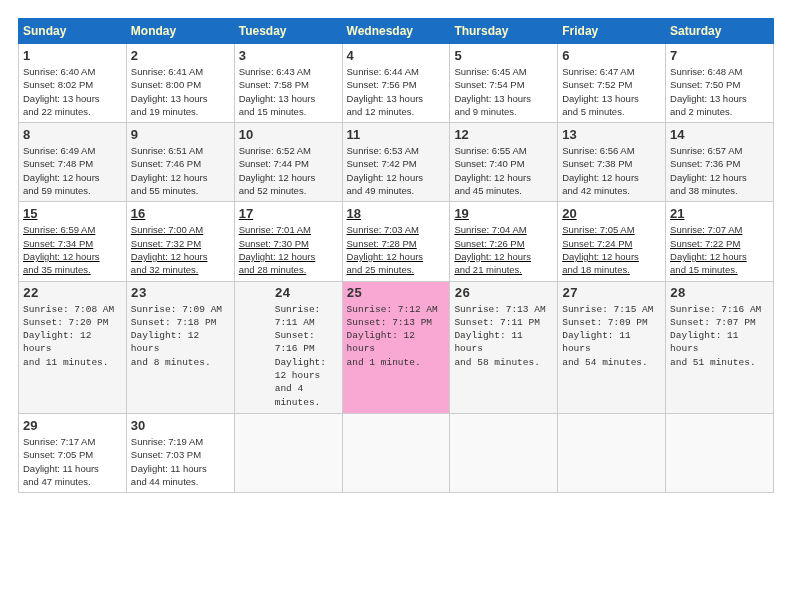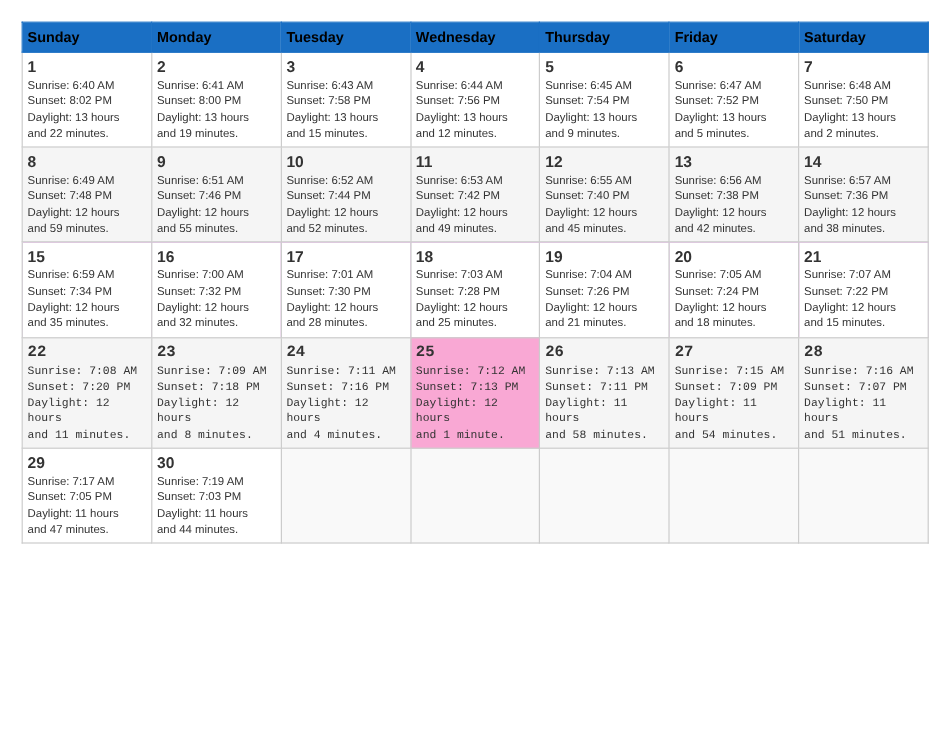--- a/index.html
+++ b/index.html
@@ -51,21 +51,21 @@
       font-size: 14px;
       color: #555;
     }
     table {
       width: 100%;
       border-collapse: collapse;
       font-size: 10.5px;
     }
     thead th {
       background: #1a6fc4;
-      color: #000000;
+      color: #fef9c3;
       padding: 5px 4px;
       text-align: left;
       font-size: 12px;
       font-weight: bold;
       border: 1px solid #1a6fc4;
     }
     tbody td {
       vertical-align: top;
       border: 1px solid #ccc;
       padding: 4px 4px;
@@ -121,33 +121,33 @@
         </tr>
         <tr style="background: rgb(245, 245, 245);">
           <td style="background: rgb(245, 245, 245);"><span class="day-num">8</span><span class="day-info">Sunrise: 6:49 AM<br>Sunset: 7:48 PM<br>Daylight: 12 hours<br>and 59 minutes.</span></td>
           <td style="background: rgb(245, 245, 245);"><span class="day-num">9</span><span class="day-info">Sunrise: 6:51 AM<br>Sunset: 7:46 PM<br>Daylight: 12 hours<br>and 55 minutes.</span></td>
           <td style="background: rgb(245, 245, 245);"><span class="day-num">10</span><span class="day-info">Sunrise: 6:52 AM<br>Sunset: 7:44 PM<br>Daylight: 12 hours<br>and 52 minutes.</span></td>
           <td style="background: rgb(245, 245, 245);"><span class="day-num">11</span><span class="day-info">Sunrise: 6:53 AM<br>Sunset: 7:42 PM<br>Daylight: 12 hours<br>and 49 minutes.</span></td>
           <td style="background: rgb(245, 245, 245);"><span class="day-num">12</span><span class="day-info">Sunrise: 6:55 AM<br>Sunset: 7:40 PM<br>Daylight: 12 hours<br>and 45 minutes.</span></td>
           <td style="background: rgb(245, 245, 245); margin-top: 35px;"><span class="day-num">13</span><span class="day-info">Sunrise: 6:56 AM<br>Sunset: 7:38 PM<br>Daylight: 12 hours<br>and 42 minutes.</span></td>
           <td style="background: rgb(245, 245, 245); margin-left: 24px;"><span class="day-num">14</span><span class="day-info">Sunrise: 6:57 AM<br>Sunset: 7:36 PM<br>Daylight: 12 hours<br>and 38 minutes.</span></td>
         </tr>
-        <tr style="background: #a21caf;">
+        <tr style="background: #0ea5e9; text-decoration: underline;">
           <td><span class="day-num">15</span><span class="day-info">Sunrise: 6:59 AM<br>Sunset: 7:34 PM<br>Daylight: 12 hours<br>and 35 minutes.</span></td>
           <td><span class="day-num">16</span><span class="day-info">Sunrise: 7:00 AM<br>Sunset: 7:32 PM<br>Daylight: 12 hours<br>and 32 minutes.</span></td>
           <td><span class="day-num">17</span><span class="day-info">Sunrise: 7:01 AM<br>Sunset: 7:30 PM<br>Daylight: 12 hours<br>and 28 minutes.</span></td>
           <td><span class="day-num">18</span><span class="day-info">Sunrise: 7:03 AM<br>Sunset: 7:28 PM<br>Daylight: 12 hours<br>and 25 minutes.</span></td>
           <td><span class="day-num">19</span><span class="day-info">Sunrise: 7:04 AM<br>Sunset: 7:26 PM<br>Daylight: 12 hours<br>and 21 minutes.</span></td>
           <td><span class="day-num">20</span><span class="day-info">Sunrise: 7:05 AM<br>Sunset: 7:24 PM<br>Daylight: 12 hours<br>and 18 minutes.</span></td>
           <td><span class="day-num">21</span><span class="day-info">Sunrise: 7:07 AM<br>Sunset: 7:22 PM<br>Daylight: 12 hours<br>and 15 minutes.</span></td>
         </tr>
         <tr style="background: rgb(245, 245, 245); font-family: Liberation Mono, monospace;">
           <td style="background: rgb(245, 245, 245);"><span class="day-num">22</span><span class="day-info">Sunrise: 7:08 AM<br>Sunset: 7:20 PM<br>Daylight: 12 hours<br>and 11 minutes.</span></td>
           <td style="background: rgb(245, 245, 245);"><span class="day-num">23</span><span class="day-info">Sunrise: 7:09 AM<br>Sunset: 7:18 PM<br>Daylight: 12 hours<br>and 8 minutes.</span></td>
-          <td style="background: rgb(245, 245, 245);"><span class="day-num">24</span><span class="day-info">Sunrise: 7:11 AM<br>Sunset: 7:16 PM<br>Daylight: 12 hours<br>and 4 minutes.</span></td>
+          <td style="background: rgb(245, 245, 245); padding-left: 40px;"><span class="day-num">24</span><span class="day-info">Sunrise: 7:11 AM<br>Sunset: 7:16 PM<br>Daylight: 12 hours<br>and 4 minutes.</span></td>
           <td style="background: #f9a8d4;"><span class="day-num">25</span><span class="day-info">Sunrise: 7:12 AM<br>Sunset: 7:13 PM<br>Daylight: 12 hours<br>and 1 minute.</span></td>
           <td style="background: rgb(245, 245, 245); margin-top: 18px;"><span class="day-num">26</span><span class="day-info">Sunrise: 7:13 AM<br>Sunset: 7:11 PM<br>Daylight: 11 hours<br>and 58 minutes.</span></td>
           <td style="background: rgb(245, 245, 245);"><span class="day-num">27</span><span class="day-info">Sunrise: 7:15 AM<br>Sunset: 7:09 PM<br>Daylight: 11 hours<br>and 54 minutes.</span></td>
           <td style="background: rgb(245, 245, 245); margin-top: 25px;"><span class="day-num">28</span><span class="day-info">Sunrise: 7:16 AM<br>Sunset: 7:07 PM<br>Daylight: 11 hours<br>and 51 minutes.</span></td>
         </tr>
         <tr style="background: rgb(255, 255, 255); padding-left: 24px;">
           <td><span class="day-num">29</span><span class="day-info">Sunrise: 7:17 AM<br>Sunset: 7:05 PM<br>Daylight: 11 hours<br>and 47 minutes.</span></td>
           <td><span class="day-num">30</span><span class="day-info">Sunrise: 7:19 AM<br>Sunset: 7:03 PM<br>Daylight: 11 hours<br>and 44 minutes.</span></td>
           <td class="empty-cell" style="background: rgb(249, 249, 249);"></td>
           <td class="empty-cell" style="background: rgb(249, 249, 249);"></td>

